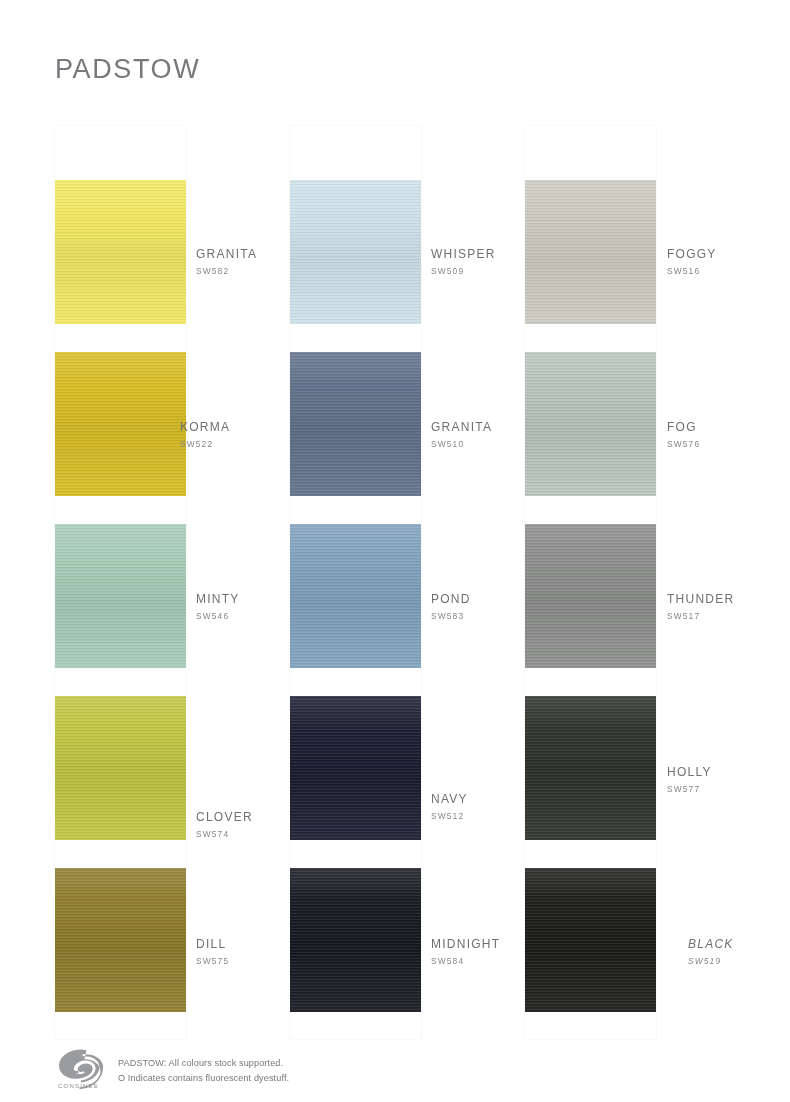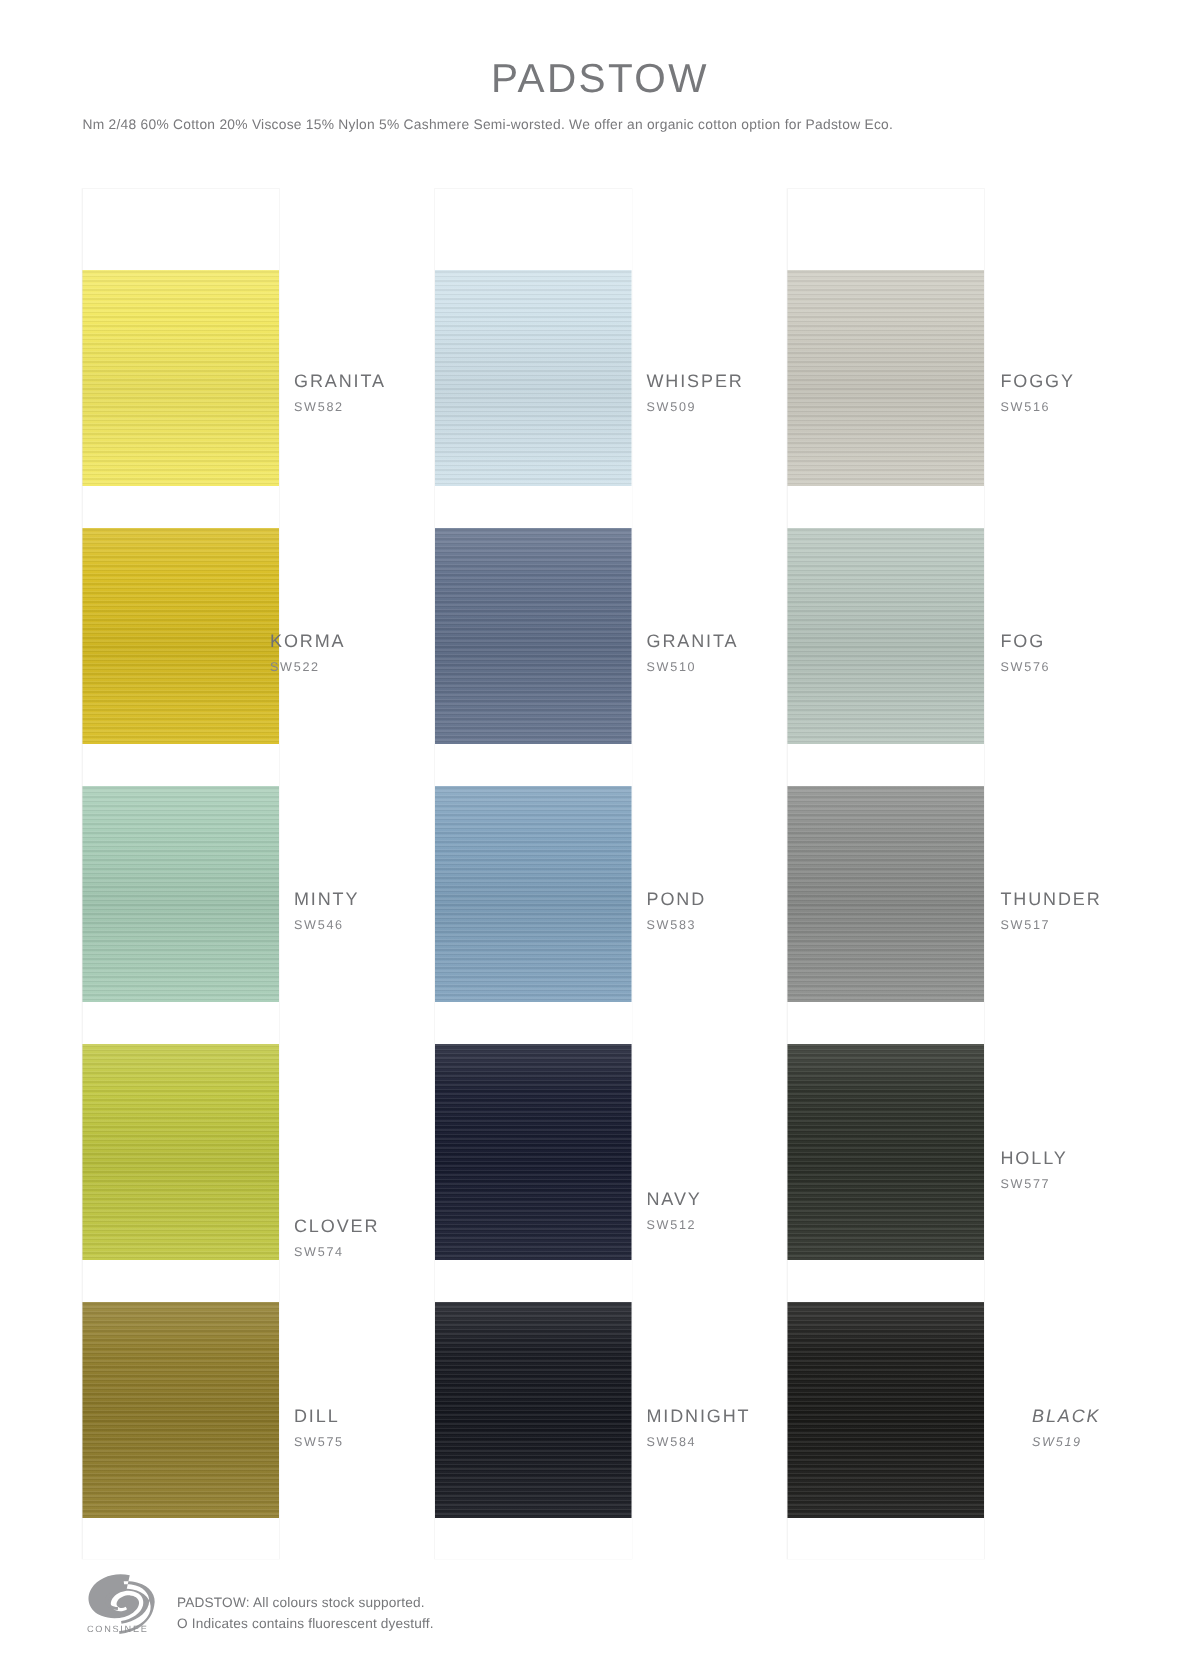--- a/index.html
+++ b/index.html
@@ -28,23 +28,22 @@
     left: 55px;
     top: 38px;
     width: 690px;
   }
   .title {
     font-size: 27px;
     letter-spacing: 1.6px;
     font-weight: 300;
     color: #77787b;
     line-height: 1.1;
-    margin: 0 0 10px 0;
+    margin: 17px 0 10px 0;
     font-family: "Liberation Sans", sans-serif;
-    text-align: center;
   }
   .subtitle {
     font-size: 9.2px;
     letter-spacing: 0.18px;
     color: #79797c;
     line-height: 1.3;
     margin: 0;
     white-space: nowrap;
   }
 
@@ -133,21 +132,21 @@
     white-space: nowrap;
   }
 
   
   .footer {
     position: absolute;
     left: 55px;
     top: 1046px;
     width: 690px;
     display: flex;
-    align-items: flex-end;
+    align-items: center;
   }
   .logo {
     width: 52px;
     height: 44px;
     flex: 0 0 auto;
     position: relative;
   }
   .logo svg { display: block; }
   .footer-notes {
     margin-left: 11px;
@@ -162,21 +161,20 @@
     white-space: nowrap;
   }
 </style>
 </head>
 <body>
 
 <div class="page">
 
   <div class="header">
     <h1 class="title">PADSTOW</h1>
-    <p class="subtitle">Nm 2/48 60% Cotton 20% Viscose 15% Nylon 5% Cashmere Semi-worsted. We offer an organic cotton option for Padstow Eco.</p>
   </div>
 
   <div class="columns" id="columns">
       <div class="column">
         <div class="swatch-slot" style="top: 54px;">
           <div class="swatch" style="background-color: rgb(242, 232, 95);">
             <div class="sheen"></div>
           </div>
         </div>
         <div class="swatch-slot" style="top: 226px;">

